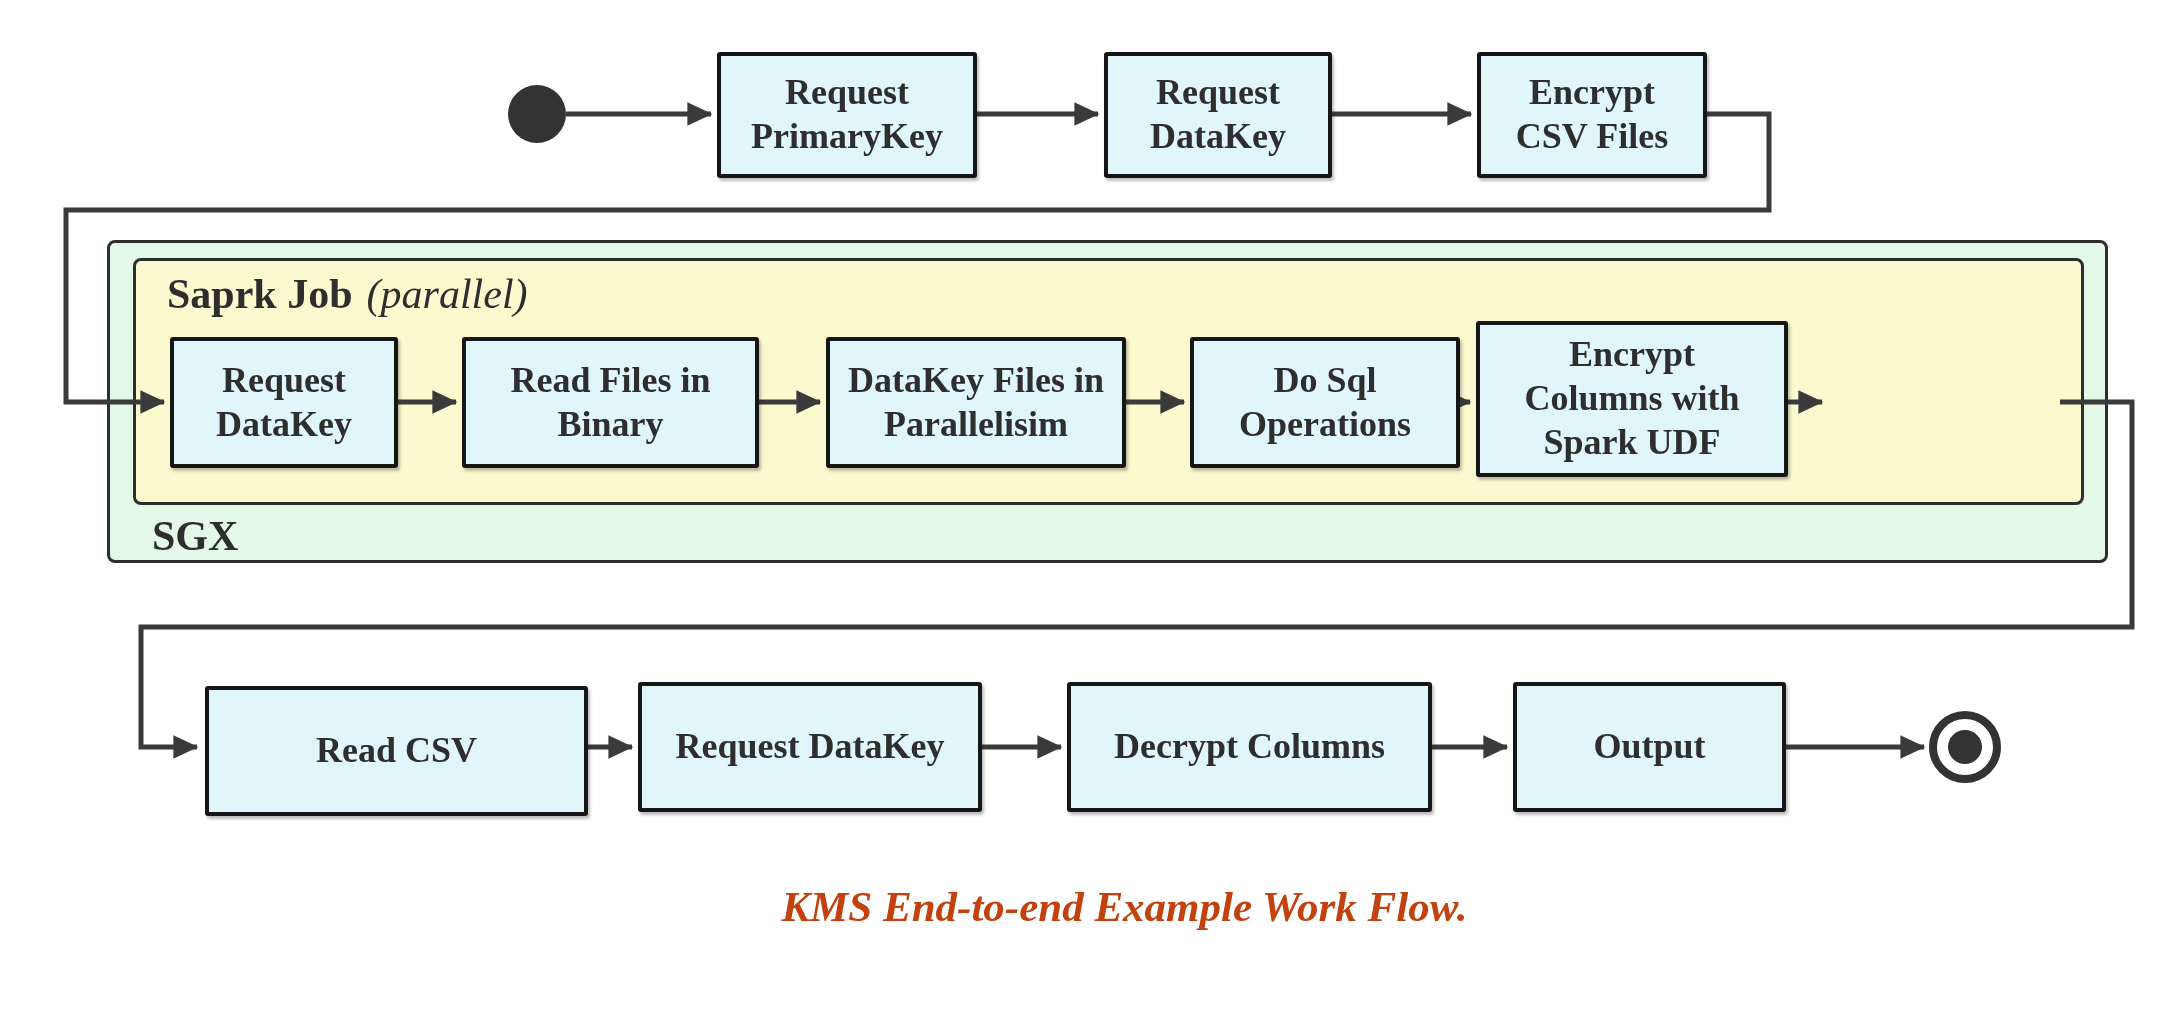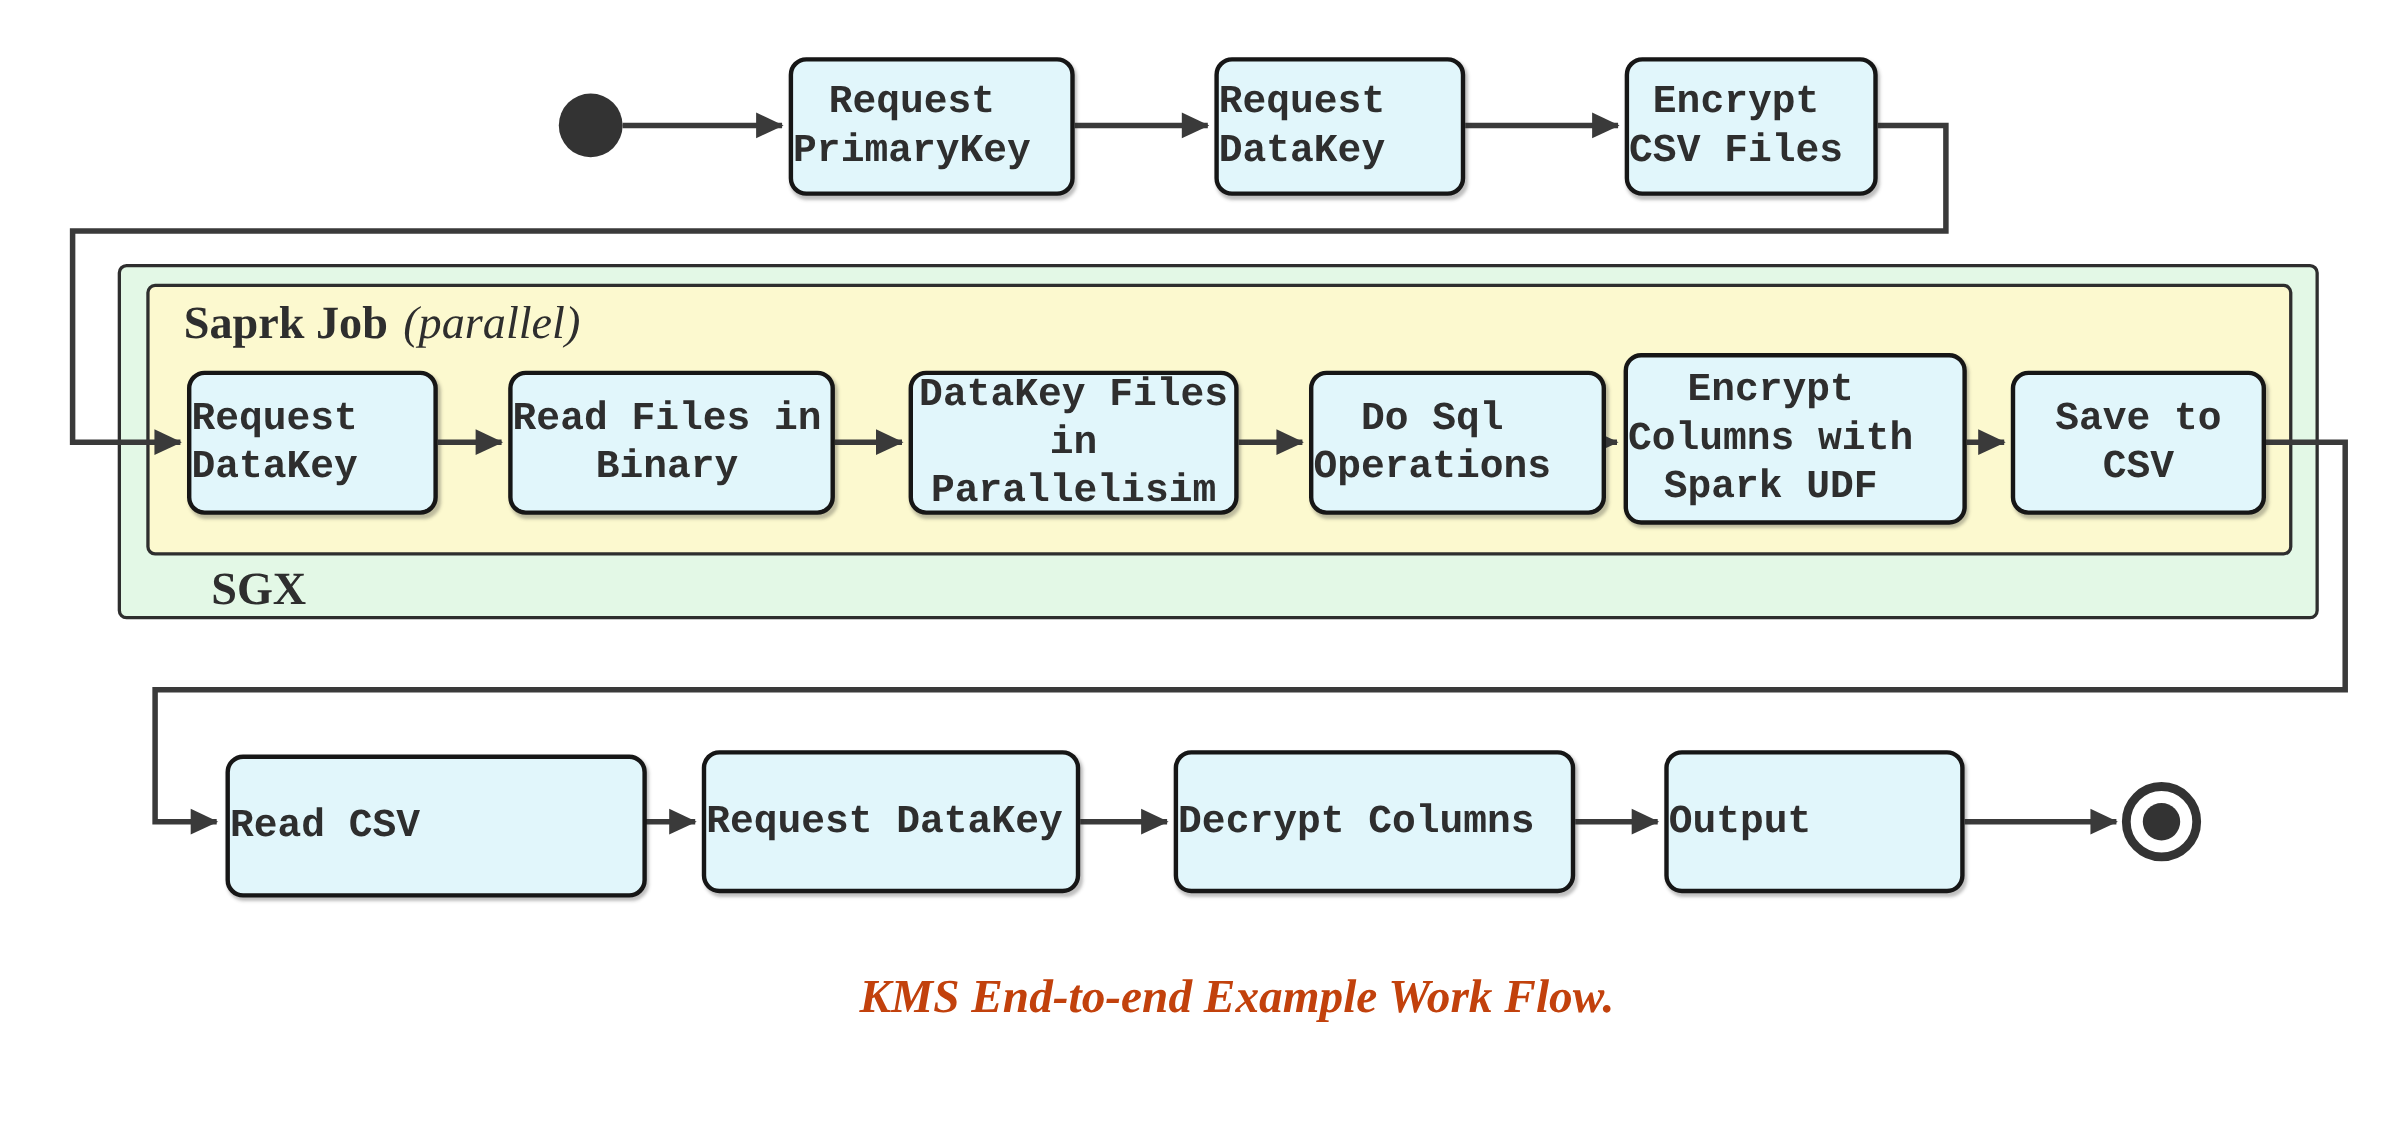--- a/index.html
+++ b/index.html
@@ -52,27 +52,27 @@
   }
   .container-label .mode {
     font-weight: normal;
     font-style: italic;
     margin-left: 14px;
   }
   .node {
     position: absolute;
     background: var(--node-fill);
     border: 4px solid var(--node-border);
-    border-radius: 16px;
+    border-radius: 3px;
     display: flex;
     align-items: center;
+    justify-content: center;
     text-align: center;
     z-index: 3;
     box-shadow: 2px 3px 3px rgba(40,40,40,0.30);
-    font-family: Liberation Mono, monospace;
   }
   .node .label {
     font-weight: bold;
     font-size: 36px;
     line-height: 1.22;
     color: var(--text);
     white-space: pre-line;
   }
   .start-dot {
     position: absolute;
@@ -114,21 +114,21 @@
 <body>
 
 <div id="canvas">
 
   <div class="container-box sgx" style="left:107px; top:240px; width:2001px; height:323px;"></div>
   <div class="container-box spark" style="left:133px; top:258px; width:1951px; height:247px;"></div>
 
   <div class="container-label" style="left:167px; top:270px;">
     <span>Saprk Job</span><span class="mode">(parallel)</span>
   </div>
-  <div class="container-label" style="left:152px; top:512px;margin-left:40px;">
+  <div class="container-label" style="left:152px; top:512px;">
     <span>SGX</span>
   </div>
 
   <svg id="edges" viewBox="0 0 2179 1036" xmlns="http://www.w3.org/2000/svg">
     <defs>
       <marker id="arrow" viewBox="0 0 12 12" refX="11" refY="6" markerUnits="userSpaceOnUse" markerWidth="32" markerHeight="27" orient="auto">
         <path class="arrowhead" d="M0.5,0.8 L11.6,6 L0.5,11.2 Z"></path>
       </marker>
     </defs>
     <path class="edge" marker-end="url(#arrow)" d="M566,114 H711"></path>
@@ -176,23 +176,20 @@
   </div>
   <div class="node" style="left:1190px; top:337px; width:270px; height:131px;">
     <span class="label">Do Sql
 Operations</span>
   </div>
   <div class="node" style="left:1476px; top:321px; width:312px; height:156px;">
     <span class="label">Encrypt
 Columns with
 Spark UDF</span>
   </div>
-  <div class="node" style="left:1828px; top:337px; width:232px; height:131px;">
-    <span class="label">Save to CSV</span>
-  </div>
 
   <div class="node" style="left:205px; top:686px; width:383px; height:130px;">
     <span class="label">Read CSV</span>
   </div>
   <div class="node" style="left:638px; top:682px; width:344px; height:130px;">
     <span class="label">Request DataKey</span>
   </div>
   <div class="node" style="left:1513px; top:682px; width:273px; height:130px;">
     <span class="label">Output</span>
   </div>

